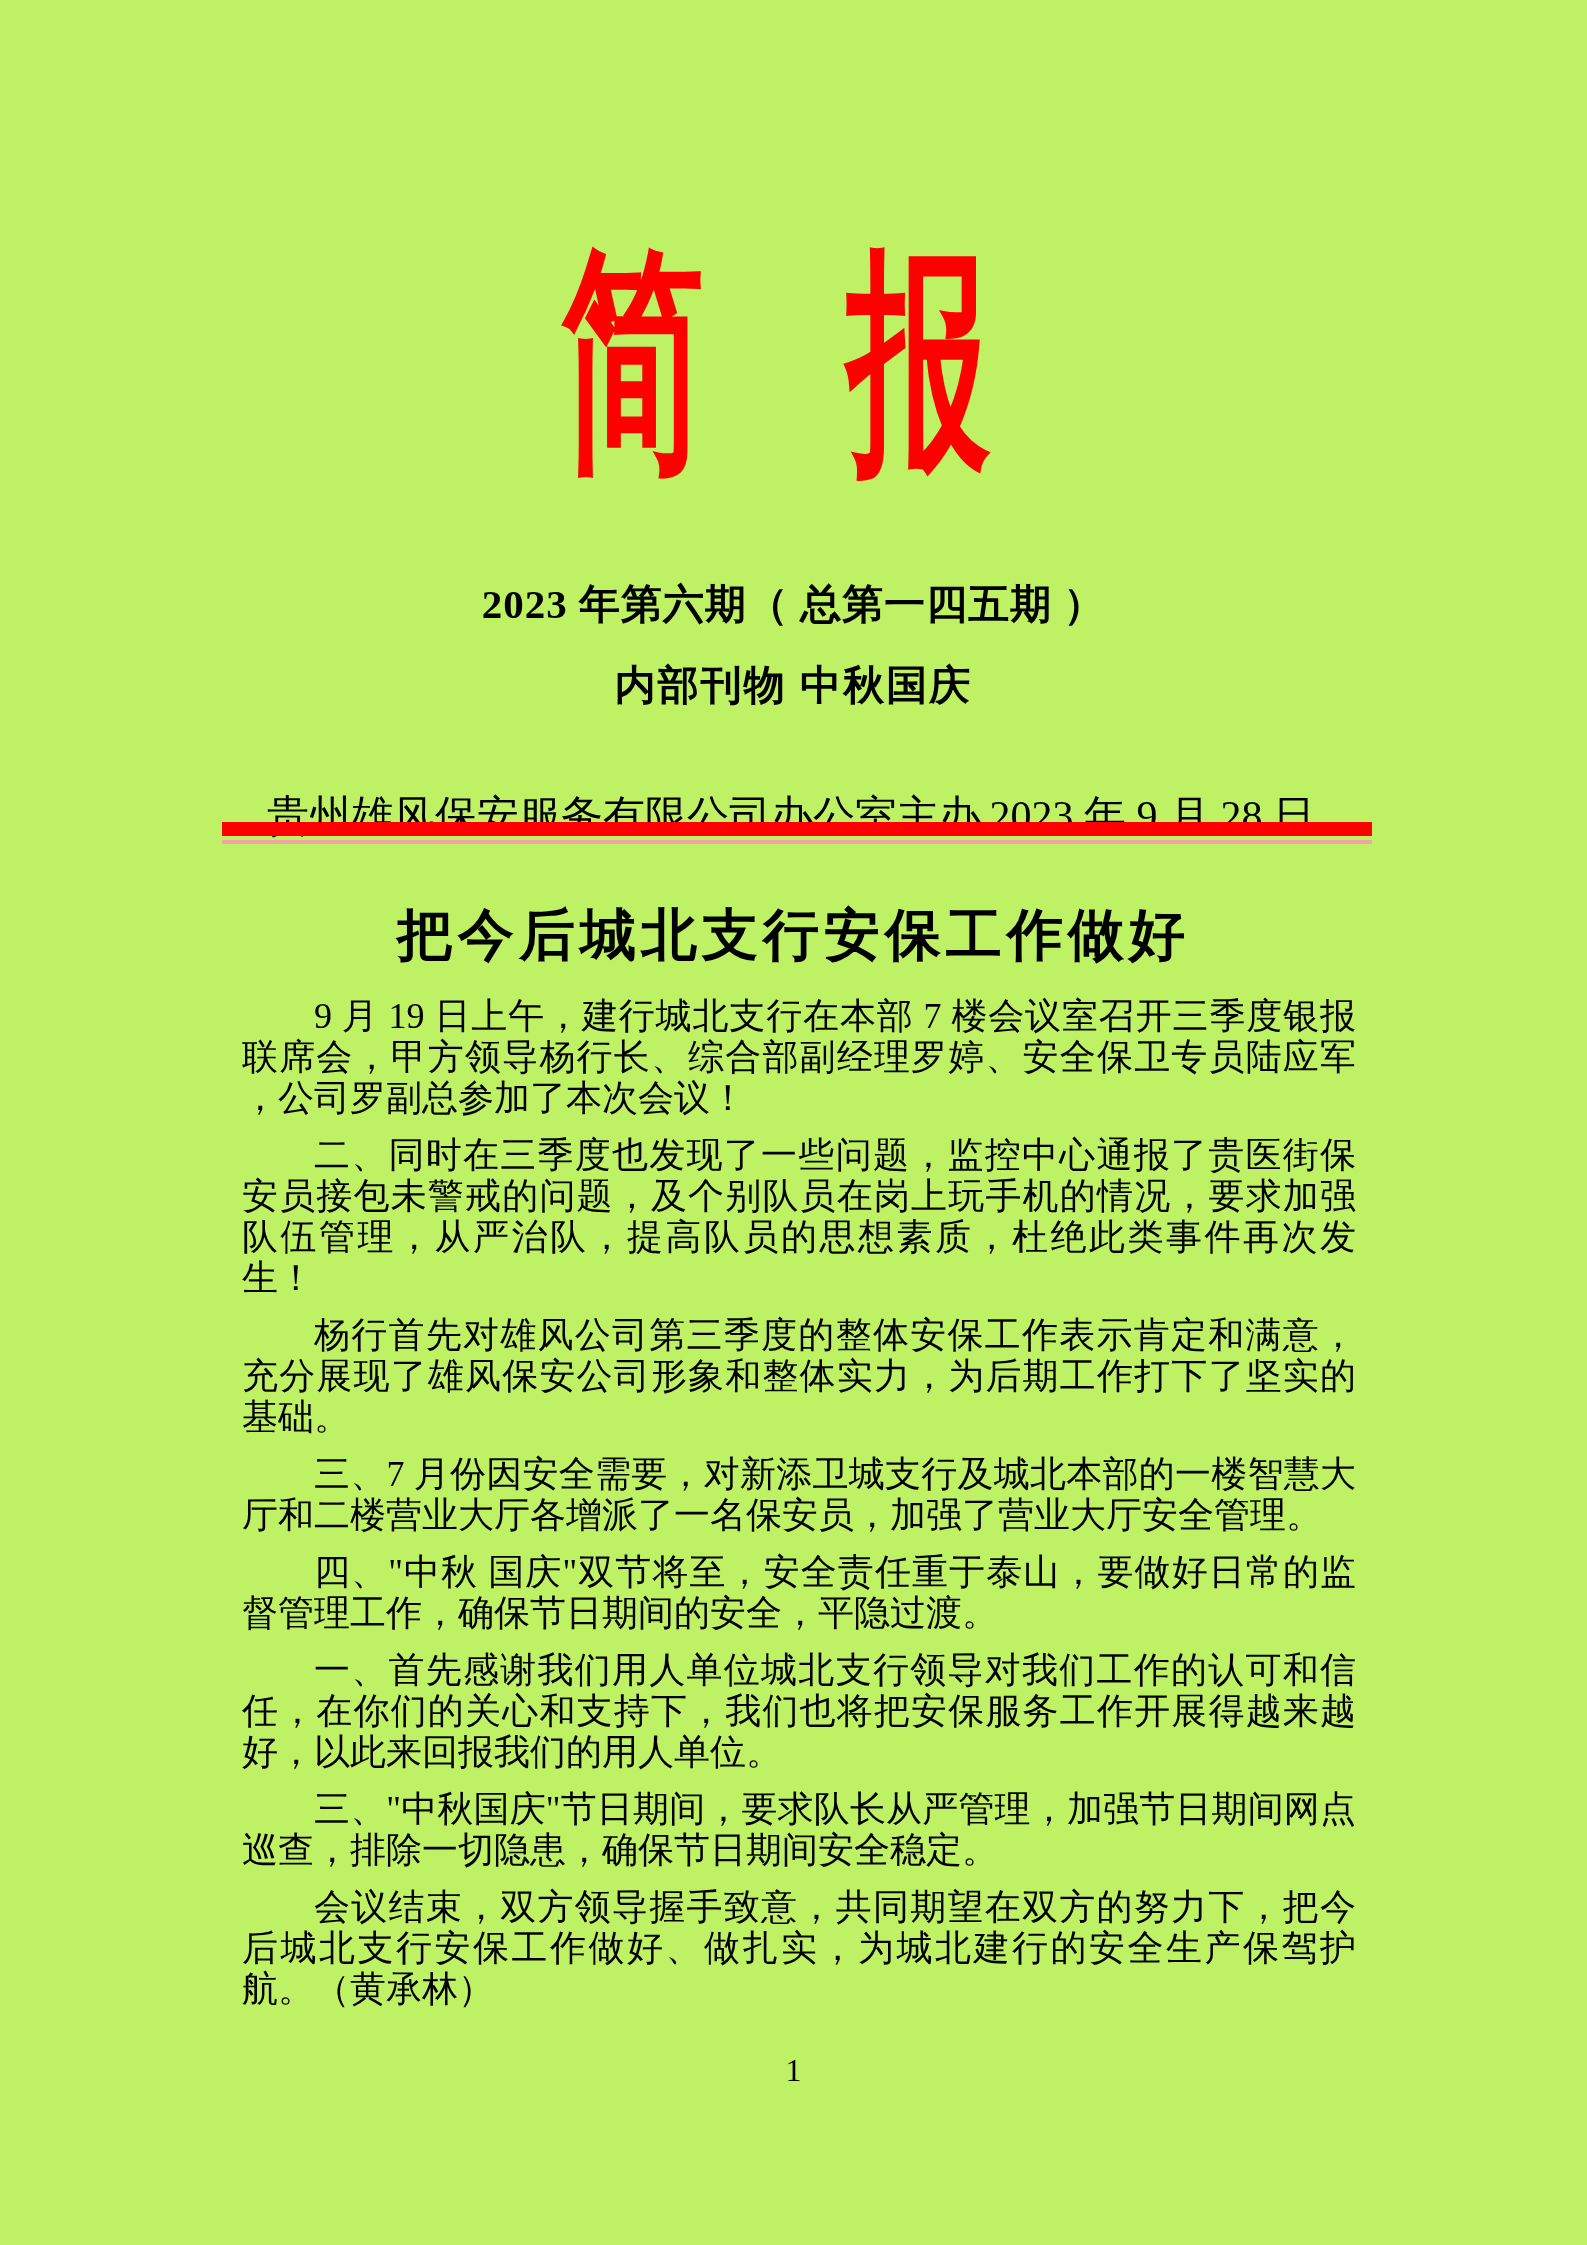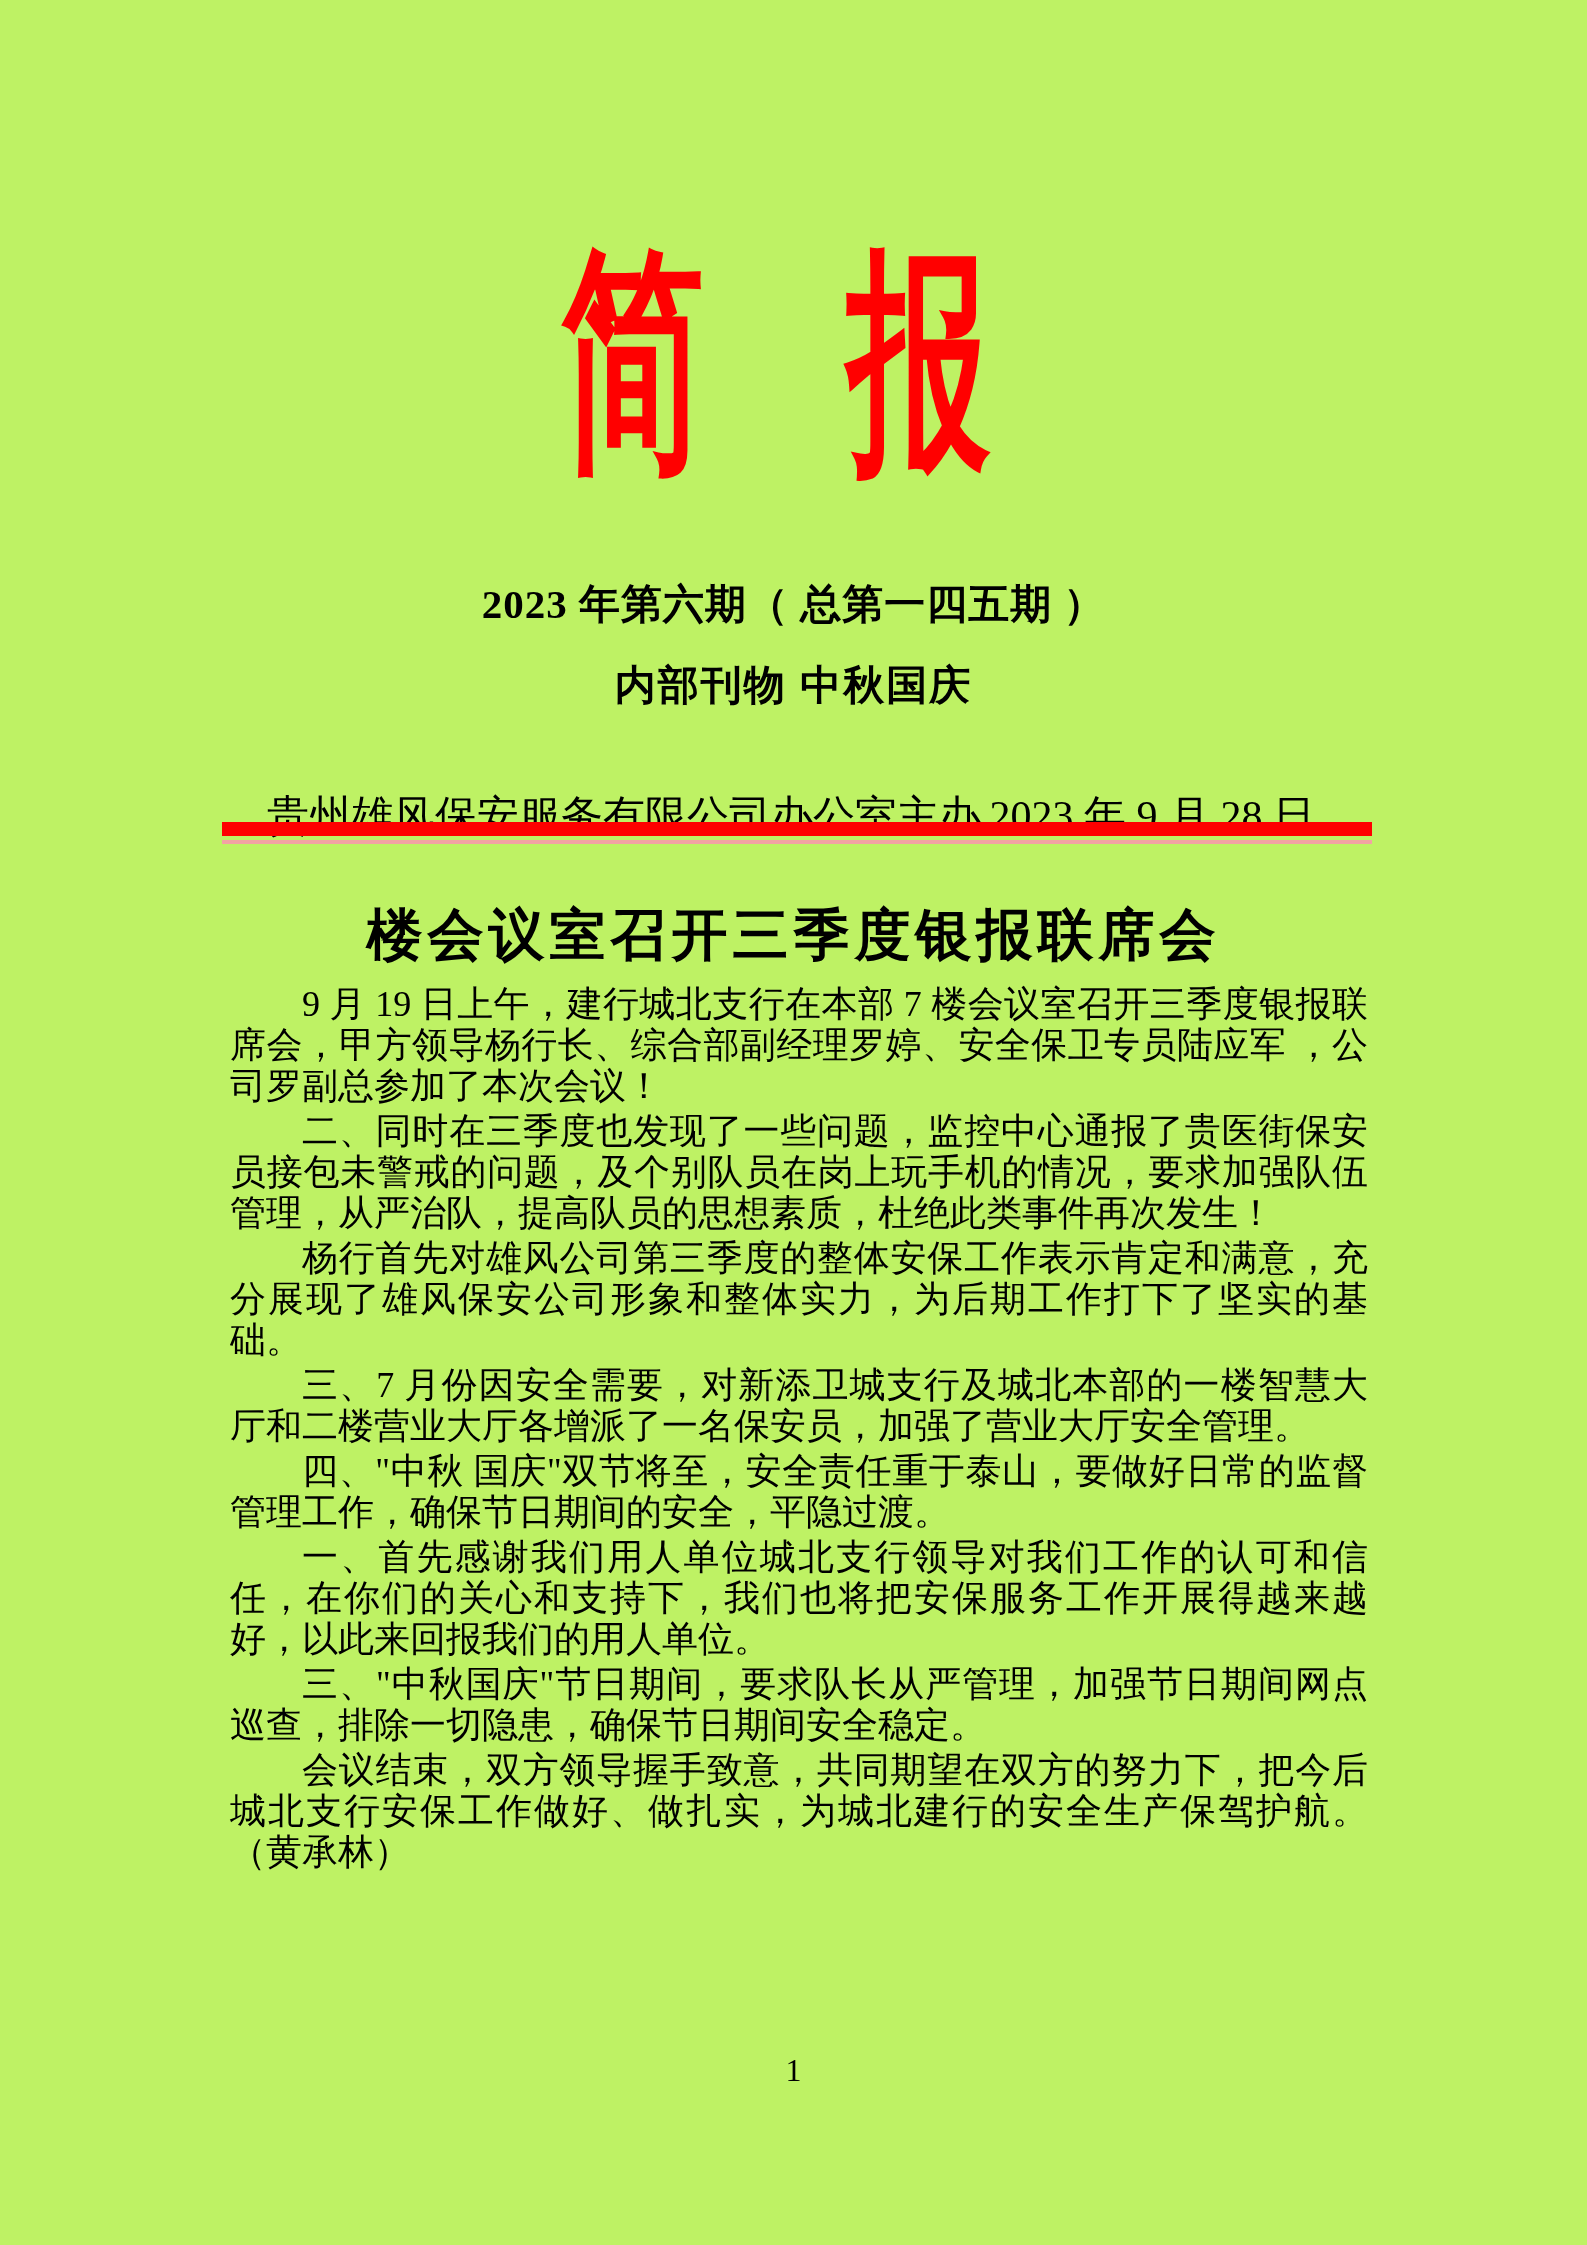--- a/index.html
+++ b/index.html
@@ -112,21 +112,21 @@
     position: absolute;
     top: 980px;
     left: 226px;
     width: 1146px;
     font-size: 36px;
     line-height: 41px;
     text-align: justify;
     text-justify: inter-ideograph;
   }
   .article-body p {
-    margin: 4px;
+    margin: 16px;
     padding: 0;
     text-indent: 72px;
   }
 
   
   .page-number {
     position: absolute;
     top: 2052px;
     left: 0;
     right: 0;
@@ -149,21 +149,21 @@
   <div class="internal-line">内部刊物 中秋国庆</div>
 
   <div class="publisher-row">
     <span>贵州雄风保安服务有限公司办公室主办</span>
     <span>2023 年 9 月 28 日</span>
   </div>
 
   <div class="red-rule"></div>
   <div class="red-rule-thin"></div>
 
-  <div class="article-heading">楼会议室召开三季度银报联席会</div>
+  <div class="article-heading">把今后城北支行安保工作做好</div>
 
   <div class="article-body">
     <p>9 月 19 日上午，建行城北支行在本部 7 楼会议室召开三季度银报联席会，甲方领导杨行长、综合部副经理罗婷、安全保卫专员陆应军 ，公司罗副总参加了本次会议！</p>
     <p>二、同时在三季度也发现了一些问题，监控中心通报了贵医街保安员接包未警戒的问题，及个别队员在岗上玩手机的情况，要求加强队伍管理，从严治队，提高队员的思想素质，杜绝此类事件再次发生！</p>
     <p>杨行首先对雄风公司第三季度的整体安保工作表示肯定和满意，充分展现了雄风保安公司形象和整体实力，为后期工作打下了坚实的基础。</p>
     <p>三、7 月份因安全需要，对新添卫城支行及城北本部的一楼智慧大厅和二楼营业大厅各增派了一名保安员，加强了营业大厅安全管理。</p>
     <p>四、"中秋 国庆"双节将至，安全责任重于泰山，要做好日常的监督管理工作，确保节日期间的安全，平隐过渡。</p>
     <p>一、首先感谢我们用人单位城北支行领导对我们工作的认可和信任，在你们的关心和支持下，我们也将把安保服务工作开展得越来越好，以此来回报我们的用人单位。</p>
     <p>三、"中秋国庆"节日期间，要求队长从严管理，加强节日期间网点巡查，排除一切隐患，确保节日期间安全稳定。</p>
     <p>会议结束，双方领导握手致意，共同期望在双方的努力下，把今后城北支行安保工作做好、做扎实，为城北建行的安全生产保驾护航。（黄承林）</p>

